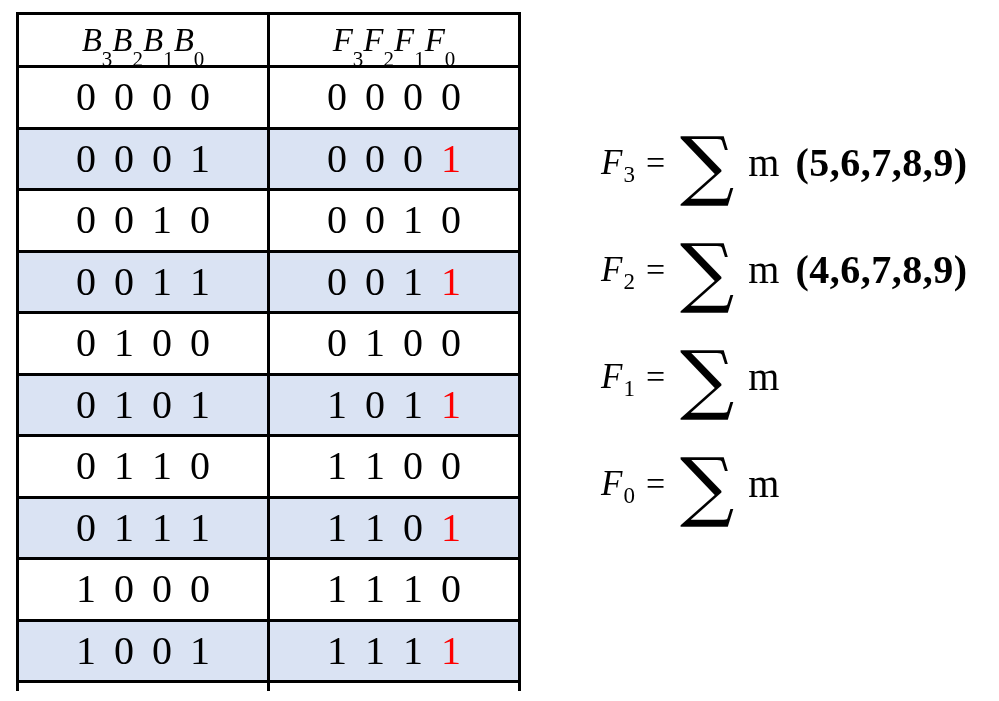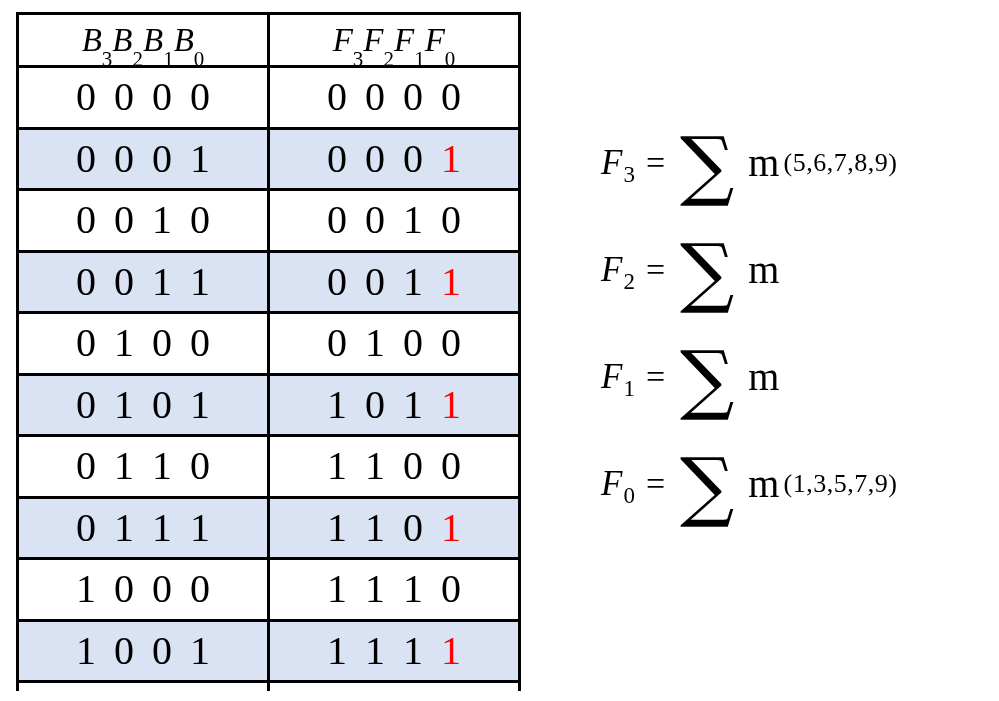--- a/index.html
+++ b/index.html
@@ -79,21 +79,21 @@
   .evar { font-size: 35px; font-style: italic; line-height: 1; }
   .esub { font-size: 23px; font-style: normal; line-height: 1; position: relative; top: 12px; left: 1px; }
   .eeq  { font-size: 34px; margin: 0 15px 0 12px; }
   .esigma {
     font-size: 76px;
     line-height: 0.85;
     font-family: "DejaVu Serif", "DejaVu Sans", serif;
     transform: translateY(3px);
   }
   .em { font-size: 40px; margin-left: 14px; line-height: 1; }
-  .eterms { font-size: 26px; margin-left: 4px; letter-spacing: 0.5px; line-height: 1; }
+  .eterms { font-size: 40px; margin-left: 16px; letter-spacing: 0.5px; line-height: 1; font-weight: bold; }
 </style>
 </head>
 <body>
 
 <div class="stage">
 
   <div class="ttable">
     <div class="trow header">
       <div class="tcell in-cell header-cell">
           <span class="hl">B</span>
@@ -283,33 +283,33 @@
       <span class="em">m</span>
       <span class="eterms">(5,6,7,8,9)</span>
     </div>
 
     <div class="eq">
       <span class="evar">F</span>
         <span class="esub">2</span>
       <span class="eeq">=</span>
       <span class="esigma">∑</span>
       <span class="em">m</span>
+      <span class="eterms">(4,6,7,8,9)</span>
     </div>
 
     <div class="eq">
       <span class="evar">F</span>
         <span class="esub">1</span>
       <span class="eeq">=</span>
       <span class="esigma">∑</span>
       <span class="em">m</span>
     </div>
 
     <div class="eq">
       <span class="evar">F</span>
         <span class="esub">0</span>
       <span class="eeq">=</span>
       <span class="esigma">∑</span>
       <span class="em">m</span>
-      <span class="eterms">(1,3,5,7,9)</span>
     </div>
 
   </div>
 </div>
 
 </body></html>

